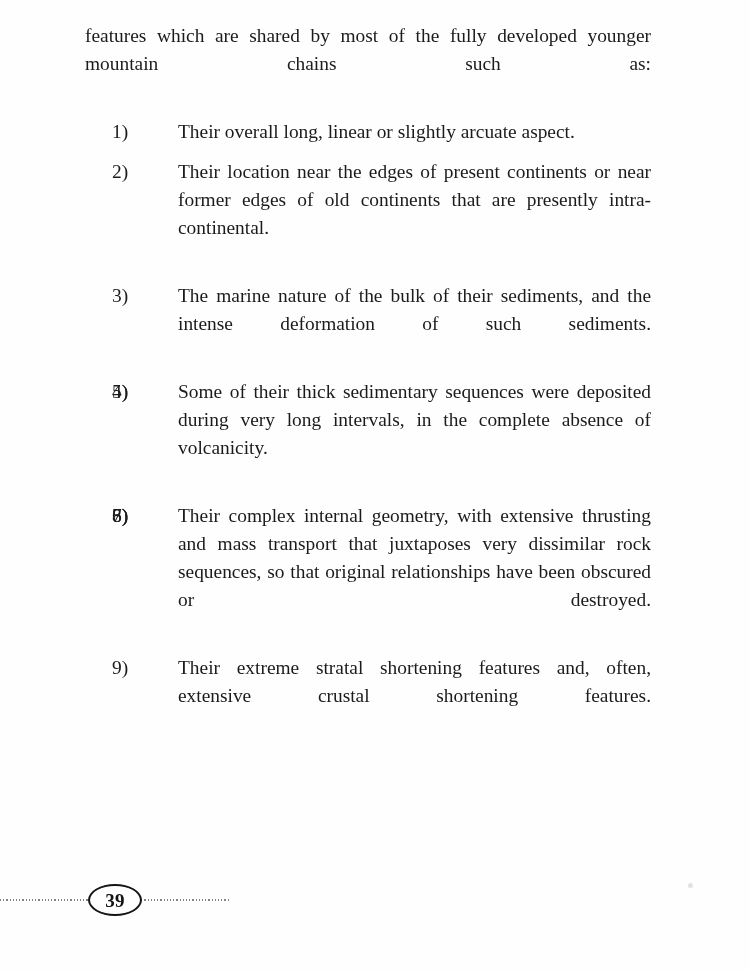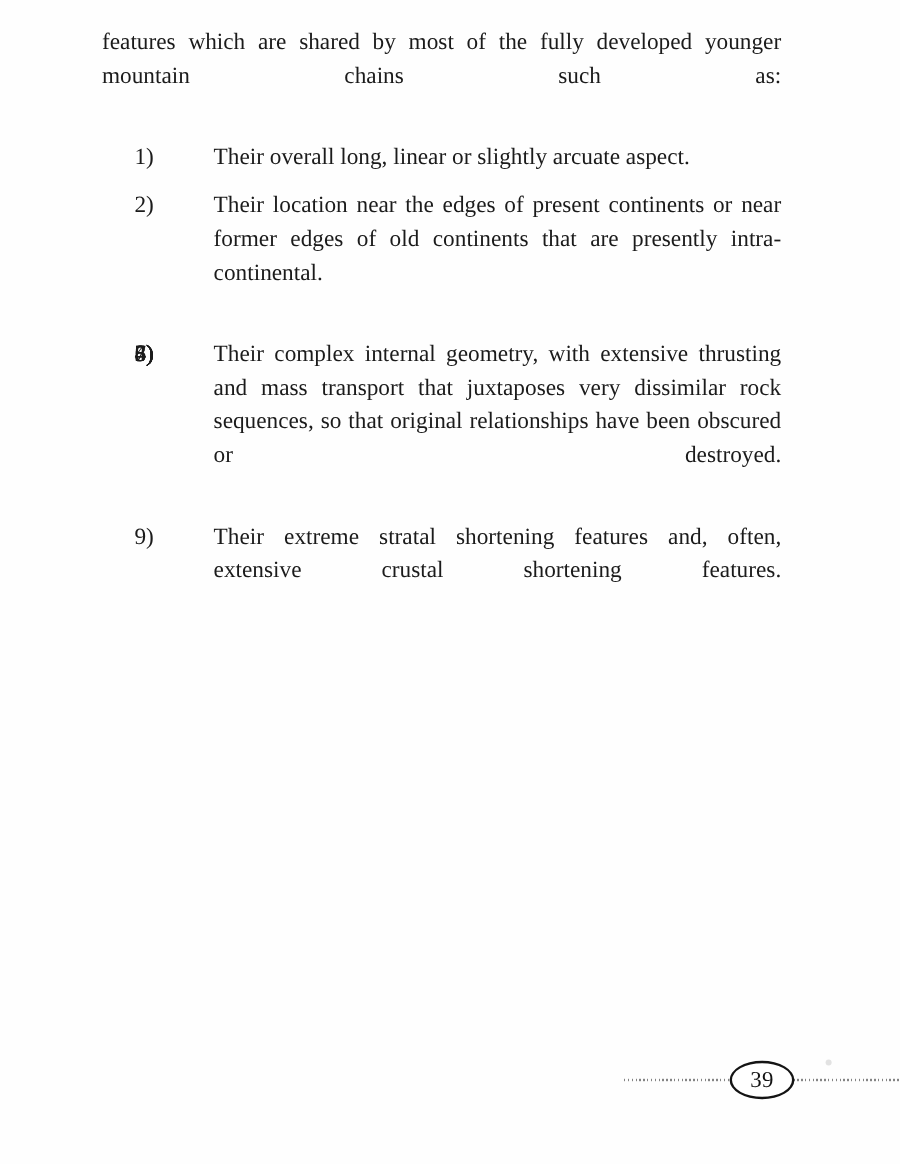--- a/index.html
+++ b/index.html
@@ -90,21 +90,22 @@
 
   
   .footer {
     position: absolute;
     left: 0;
     right: 0;
     top: 884px;
     height: 32px;
     display: flex;
     align-items: center;
-    justify-content: flex-end;
+    justify-content: flex-start;
+    font-weight: bold;
   }
 
   .rule-wavy {
     width: 92px;
     height: 4px;
     position: relative;
     overflow: hidden;
     opacity: 0.62;
   }
   .rule-wavy::before {
@@ -171,28 +172,30 @@
         <span class="item-text nostretch">Their overall long, linear or slightly arcuate aspect.</span>
       </li>
 
       <li class="list-item">
         <span class="item-number">2)</span>
         <span class="item-text">Their location near the edges of present continents or near former edges of old continents that are presently intra-continental.</span>
       </li>
 
       <li class="list-item">
         <span class="item-number">3)</span>
+        <span class="item-text">The marine nature of the bulk of their sediments, and the intense deformation of such sediments.</span>
       </li>
 
       <li class="list-item">
         <span class="item-number">4)</span>
       </li>
 
       <li class="list-item">
         <span class="item-number">5)</span>
+        <span class="item-text">Some of their thick sedimentary sequences were deposited during very long intervals, in the complete absence of volcanicity.</span>
       </li>
 
       <li class="list-item">
         <span class="item-number">6)</span>
       </li>
 
       <li class="list-item">
         <span class="item-number">7)</span>
       </li>
 

